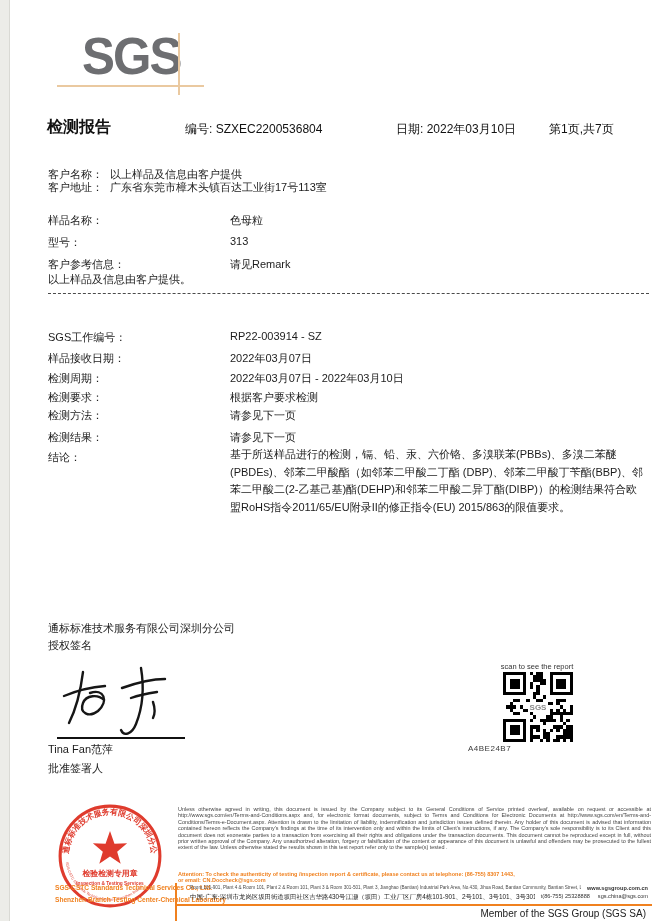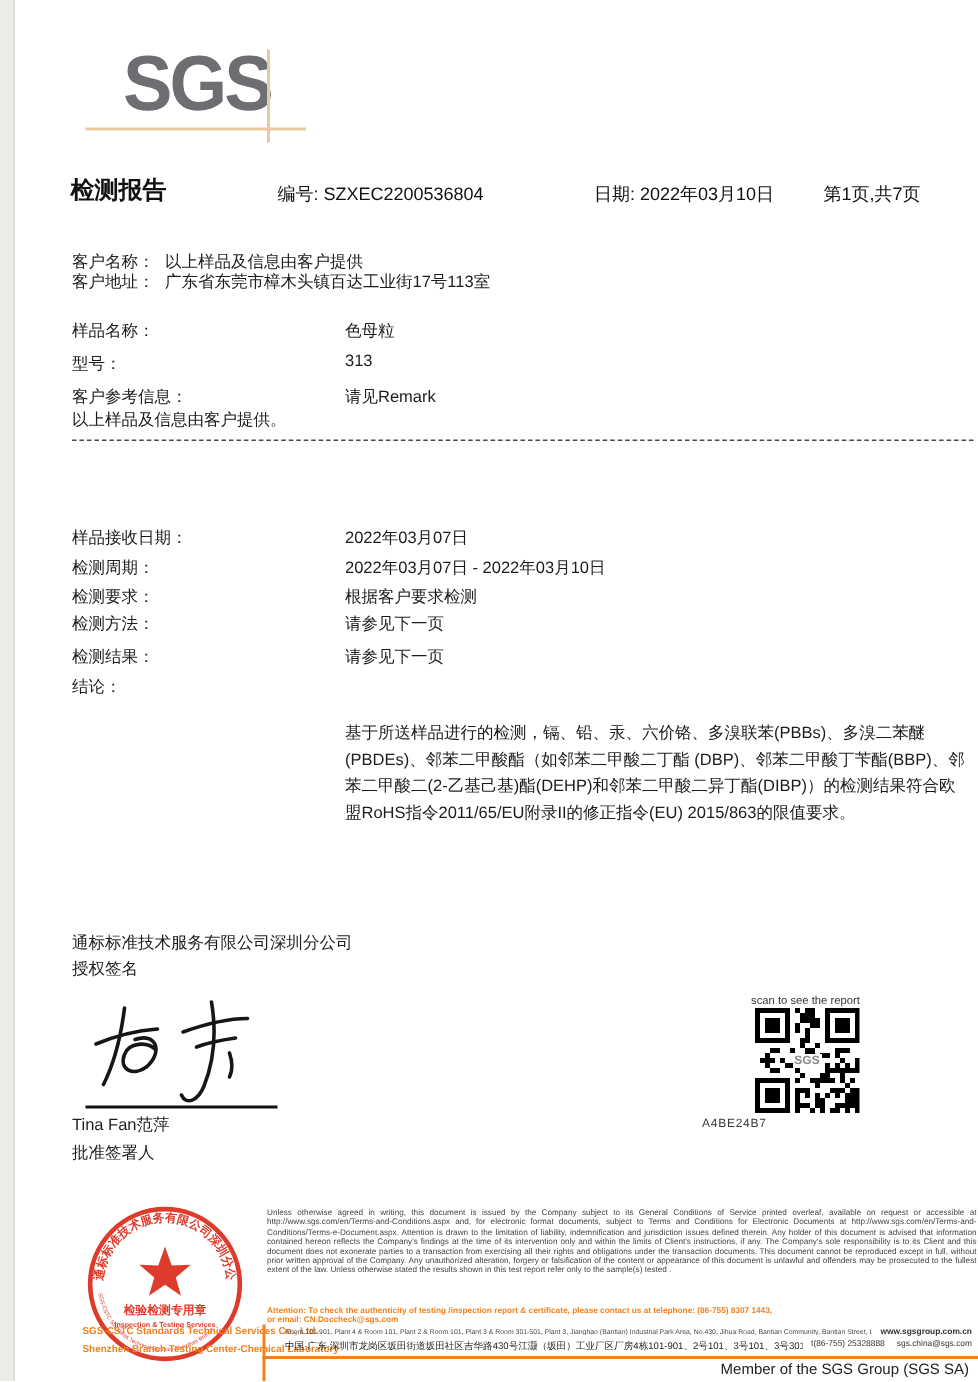--- a/index.html
+++ b/index.html
@@ -22,21 +22,21 @@
   
   .row { position:absolute; left:48px; right:8px; height:16px; font-size:11px; white-space:nowrap; }
   .row .lbl { position:absolute; left:0; color:#1c1c1c; }
   .row .val { position:absolute; color:#1c1c1c; }
   .col-a .val { left:62px; }
   .col-b .val { left:182px; }
 
   .note-line { position:absolute; left:48px; top:272px; font-size:11px; }
   .dash-sep { position:absolute; left:48px; top:293px; width:601px; border-top:1px dashed #4a4a4a; }
 
-  .conclusion { position:absolute; left:230px; top:446px; width:414px; font-size:11px; line-height:17.6px; color:#1c1c1c;margin-top:35px; }
+  .conclusion { position:absolute; left:230px; top:446px; width:414px; font-size:11px; line-height:17.6px; color:#1c1c1c; }
 
   
   .sig-company { position:absolute; left:48px; top:621px; font-size:11px; }
   .sig-auth { position:absolute; left:48px; top:638px; font-size:11px;font-family:Liberation Mono, monospace; }
   .sig-svg { position:absolute; left:52px; top:660px; }
   .sig-line { position:absolute; left:57px; top:737px; width:128px; height:2px; background:#111; }
   .sig-name { position:absolute; left:48px; top:742px; font-size:11px; }
   .sig-role { position:absolute; left:48px; top:761px; font-size:11px; }
 
   
@@ -98,20 +98,24 @@
     <span class="lbl">型号：</span>
     <span class="val">313</span>
   </div>
   <div class="row col-b" style="top:257px">
     <span class="lbl">客户参考信息：</span>
     <span class="val">请见Remark</span>
   </div>
   <div class="note-line">以上样品及信息由客户提供。</div>
   <div class="dash-sep"></div>
 
+  <div class="row col-b" style="top:330px">
+    <span class="lbl">SGS工作编号：</span>
+    <span class="val">RP22-003914 - SZ</span>
+  </div>
   <div class="row col-b" style="top:351px">
     <span class="lbl">样品接收日期：</span>
     <span class="val">2022年03月07日</span>
   </div>
   <div class="row col-b" style="top:371px">
     <span class="lbl">检测周期：</span>
     <span class="val">2022年03月07日 - 2022年03月10日</span>
   </div>
   <div class="row col-b" style="top:390px">
     <span class="lbl">检测要求：</span>

